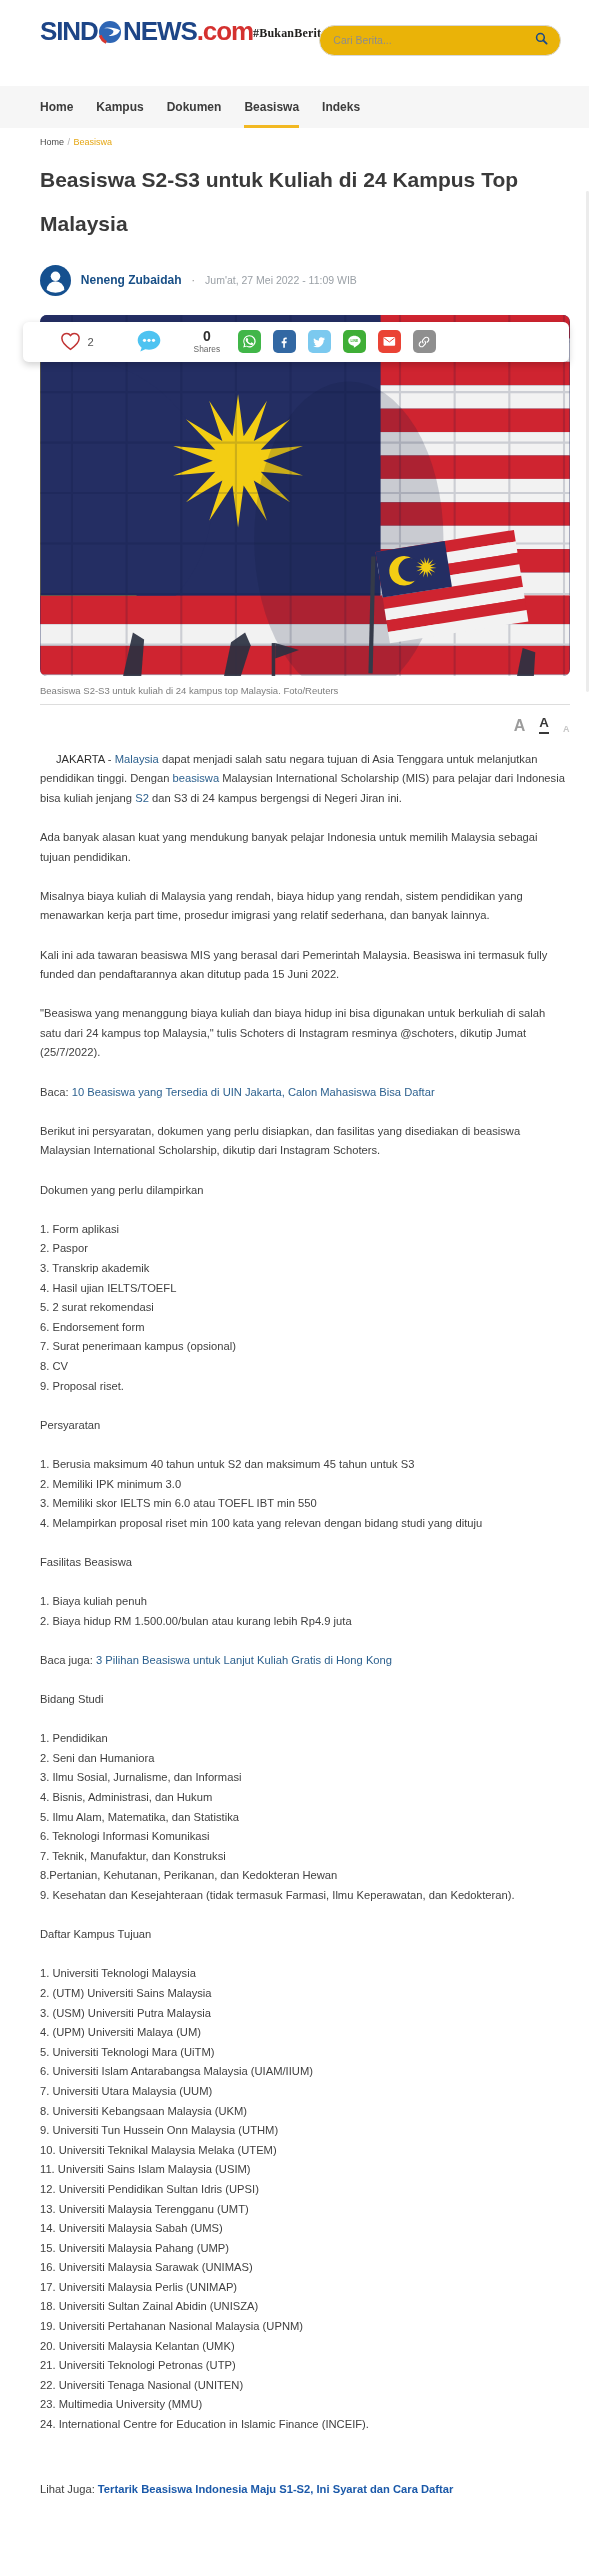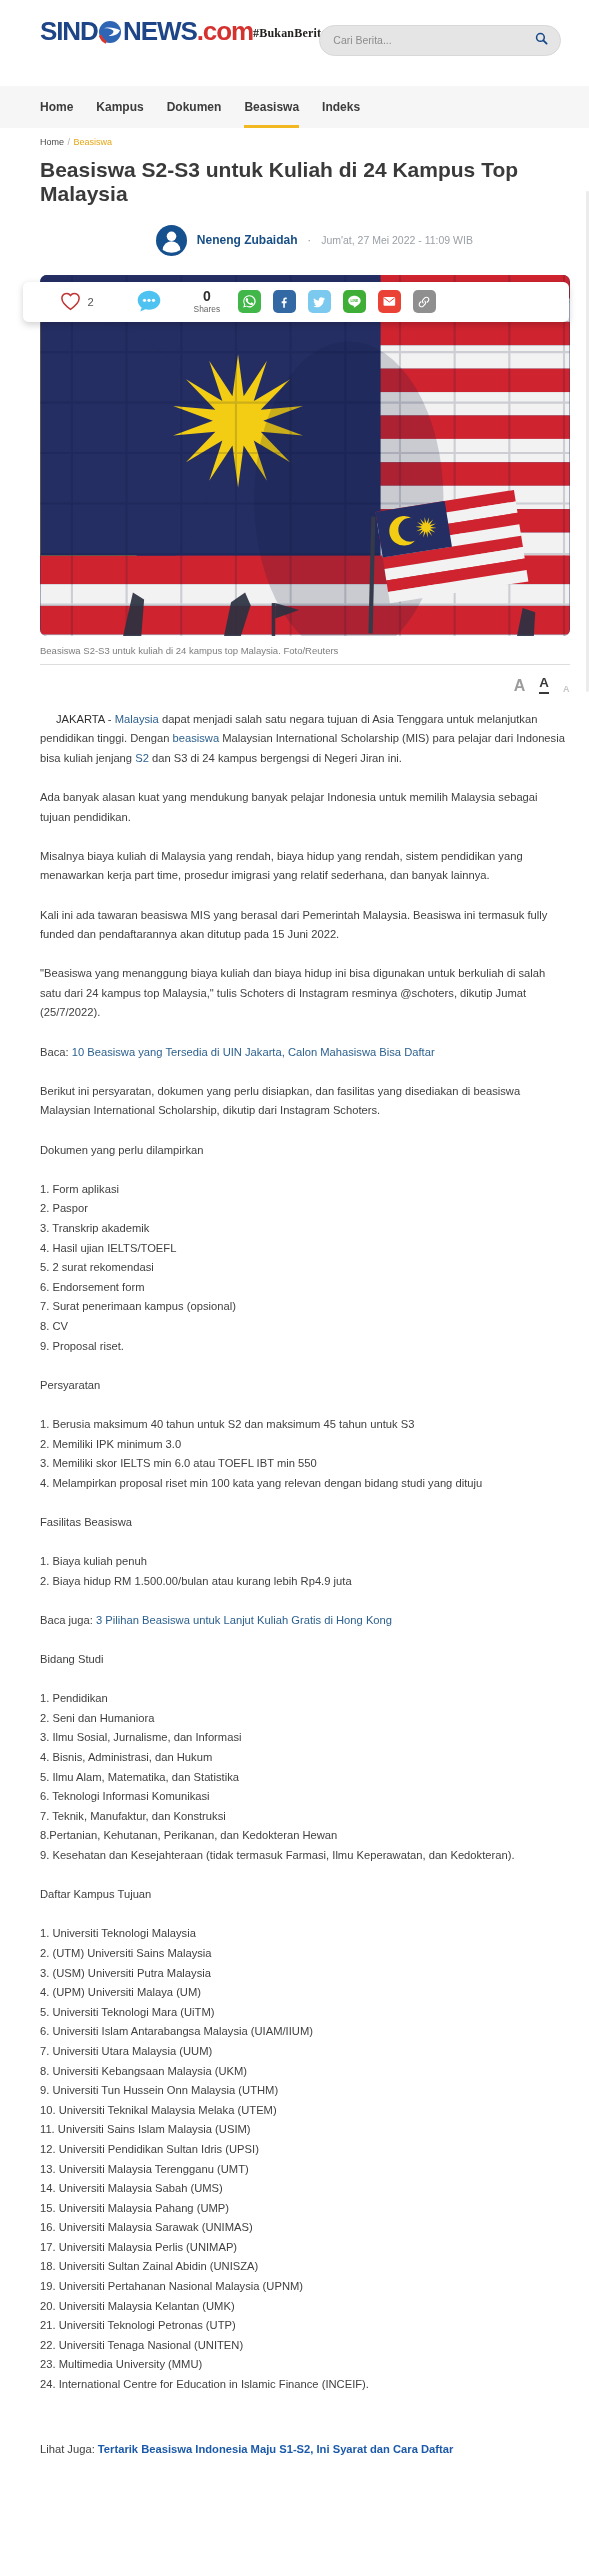--- a/index.html
+++ b/index.html
@@ -11,35 +11,35 @@
   }
   
   .header { position:relative; height:86px; background:#fff; }
   .logo-block { position:absolute; left:40px; top:18px; display:inline-flex; flex-direction:row; align-items:center; }
   .logo-line { display:flex; align-items:center; font-weight:800; font-size:26px; letter-spacing:-1.1px; line-height:27px; }
   .logo-sind, .logo-news { color:#1d4587; }
   .logo-com { color:#d4312f; }
   .logo-globe { width:24px; height:24px; margin:0 0.7px; display:inline-block; }
   .logo-tagline { font-size:12px; font-weight:700; color:#22211f; letter-spacing:0.2px; margin-top:4.2px;font-family:Liberation Serif, serif; }
   .search-box { position:absolute; right:28px; top:24.5px; width:242px; height:31px;
-    border:0.7px solid #d8d8d8; border-radius:15.4px; background:#e5e5e5; display:flex; align-items:center; padding:0 11.2px 0 13.3px; }
+    border:0.7px solid #d8d8d8; border-radius:15.4px; background:#eab308; display:flex; align-items:center; padding:0 11.2px 0 13.3px; }
   .search-input { flex:1; border:none; outline:none; font-size:10.5px; color:#444; font-family:"Liberation Sans",sans-serif; background:transparent; }
   .search-input::placeholder { color:#8d8d8d; }
   .search-btn { border:none; background:none; cursor:pointer; display:flex; align-items:center; }
   
   .navbar { height:42px; background:#f6f6f6; display:flex; align-items:stretch; padding-left:40px; gap:23px; }
   .nav-item { display:flex; align-items:center; font-size:12px; font-weight:700; color:#3c3c3c;
     border-bottom:3.5px solid transparent; border-top:3.5px solid transparent; cursor:pointer; }
   .nav-item.active { border-bottom-color:#f2b822; }
   
   .breadcrumb { margin:9px 0 0 40px; font-size:9px; color:#4a4a4a; }
   .breadcrumb .sep { color:#b0b0b0; margin:0 3.5px; }
   .breadcrumb .crumb-active { color:#e5a714; }
-  .page-title { margin:10.5px 0 0 40px; width:506px; font-size:21px; line-height:24px; font-weight:700; color:#3a3a3a; }
-  .author-row { margin:19px 0 0 40px; display:flex; align-items:center;justify-content:center; }
+  .page-title { margin:10.5px 0 0 40px; width:506px; font-size:21px; line-height:44px; font-weight:700; color:#3a3a3a; }
+  .author-row { margin:19px 0 0 40px; display:flex; align-items:center; }
   .avatar { width:31px; height:31px; flex:0 0 31px; }
   .author-name { margin-left:9.8px; font-size:12px; font-weight:700; color:#174e86; }
   .author-dot { margin:0 9.8px; color:#9a9a9a; font-size:12px; }
   .article-date { font-size:10.5px; color:#9aa0a6; }
   
   .media-wrap { position:relative; margin-top:19px; height:361px; }
   .figure { position:absolute; left:40px; top:0; width:530px; height:361px; border-radius:7px; overflow:hidden; background:#242e63; }
   .figure svg { display:block; }
   .share-bar { position:absolute; left:23px; top:7px; width:546px; height:40px; background:#fff; border-radius:5.6px;
     box-shadow:0 2.1px 7px rgba(0,0,0,.18); display:flex; align-items:center; padding-left:36px; }

